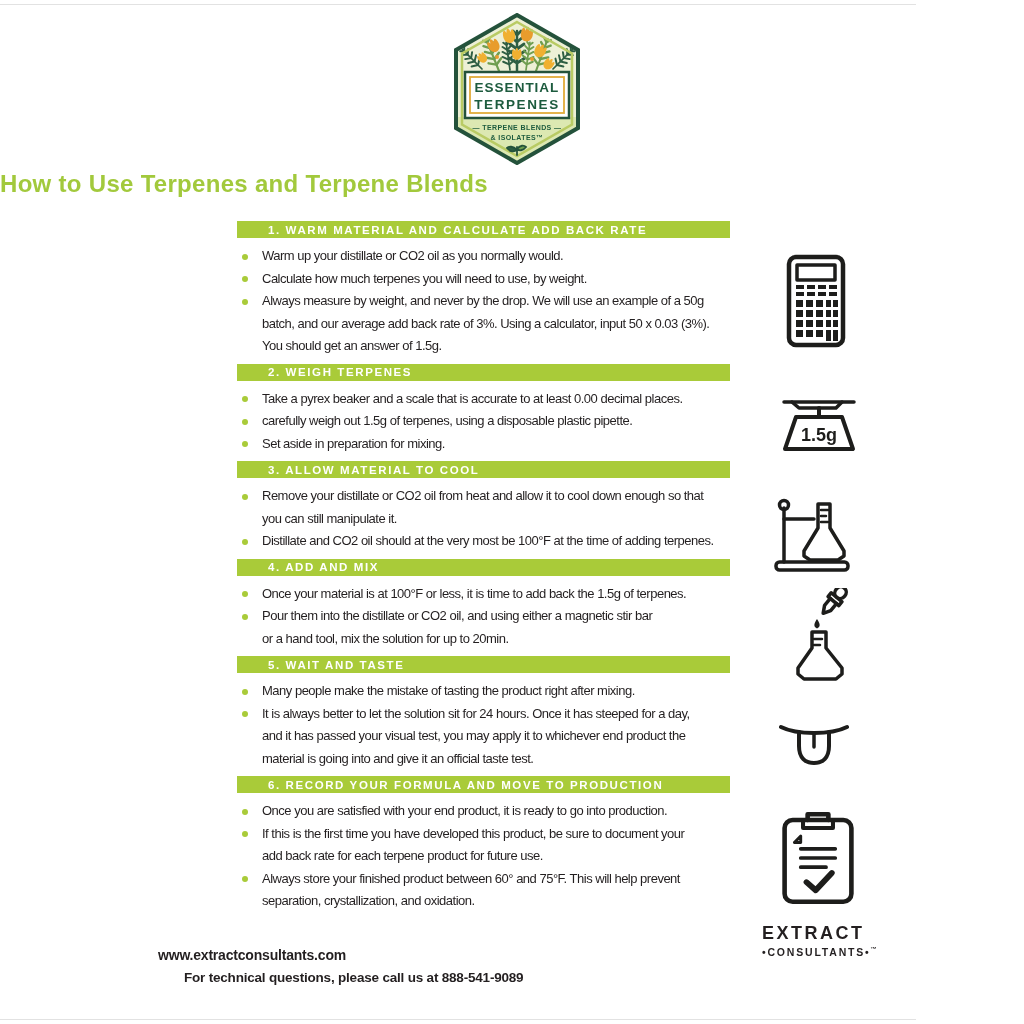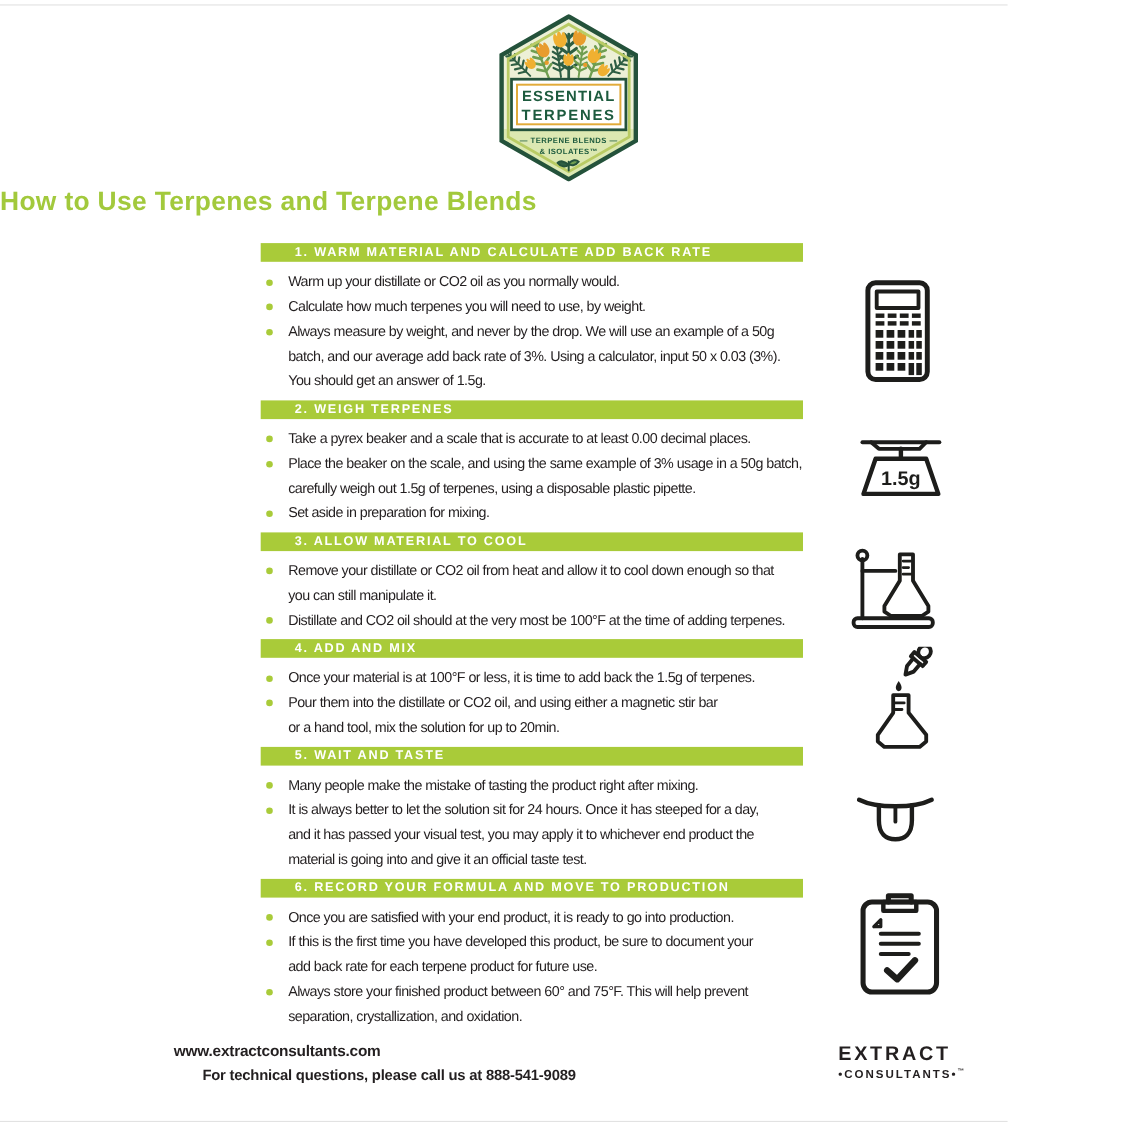--- a/index.html
+++ b/index.html
@@ -26,21 +26,21 @@
   .bullets .line { display:block; white-space:nowrap; }
 
   .icon { position:absolute; }
   .icon svg { display:block; }
   .ic-stroke { fill:none; stroke:#1d1d1b; stroke-linecap:round; stroke-linejoin:round; }
 
   .footer-left { position:absolute; left:158px; top:947px; color:#231f20; }
   .footer-left .site { font-size:14px; font-weight:bold; letter-spacing:-0.2px; margin-bottom:7px; }
   .footer-left .support { font-size:13.5px; font-weight:bold; letter-spacing:-0.2px;padding-left:26px; }
 
-  .brand { position:absolute; left:762px; top:948px; color:#231f20; width:120px; }
+  .brand { position:absolute; left:762px; top:923px; color:#231f20; width:120px; }
   .brand .brand-top { font-size:18px; font-weight:bold; letter-spacing:2.5px; }
   .brand .brand-bottom { font-size:10.5px; font-weight:bold; letter-spacing:1.8px; margin-top:2px; }
   .brand .tm { font-size:6px; vertical-align:top; }
 </style>
 </head>
 <body>
 
 <div class="page">
 
   <div class="edge-line edge-top"></div>
@@ -127,21 +127,20 @@
           </li>
         </ul>
       </section>
       <section>
         <div class="sec-bar">2. WEIGH TERPENES</div>
         <ul class="bullets">
           <li>
             <span class="line">Take a pyrex beaker and a scale that is accurate to at least 0.00 decimal places.</span>
           </li>
           <li>
-            <span class="line">Place the beaker on the scale, and using the same example of 3% usage in a 50g batch,</span>
             <span class="line">carefully weigh out 1.5g of terpenes, using a disposable plastic pipette.</span>
           </li>
           <li>
             <span class="line">Set aside in preparation for mixing.</span>
           </li>
         </ul>
       </section>
       <section>
         <div class="sec-bar">3. ALLOW MATERIAL TO COOL</div>
         <ul class="bullets">

